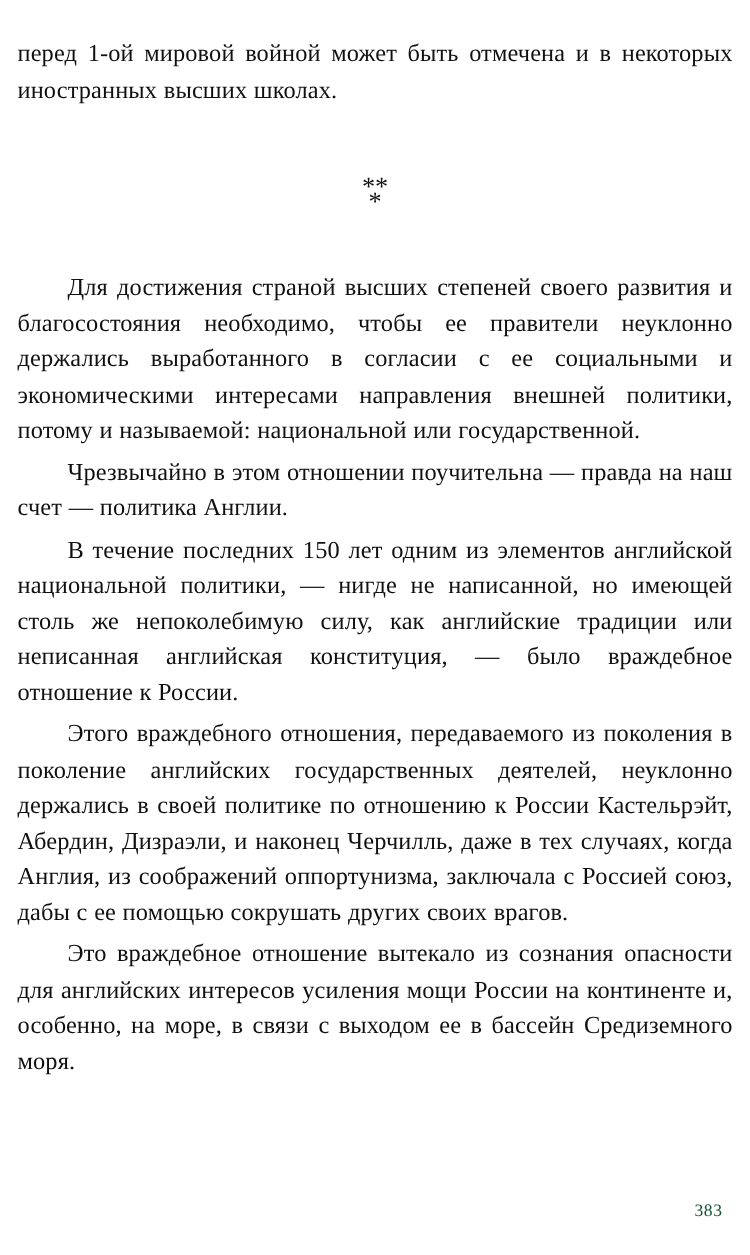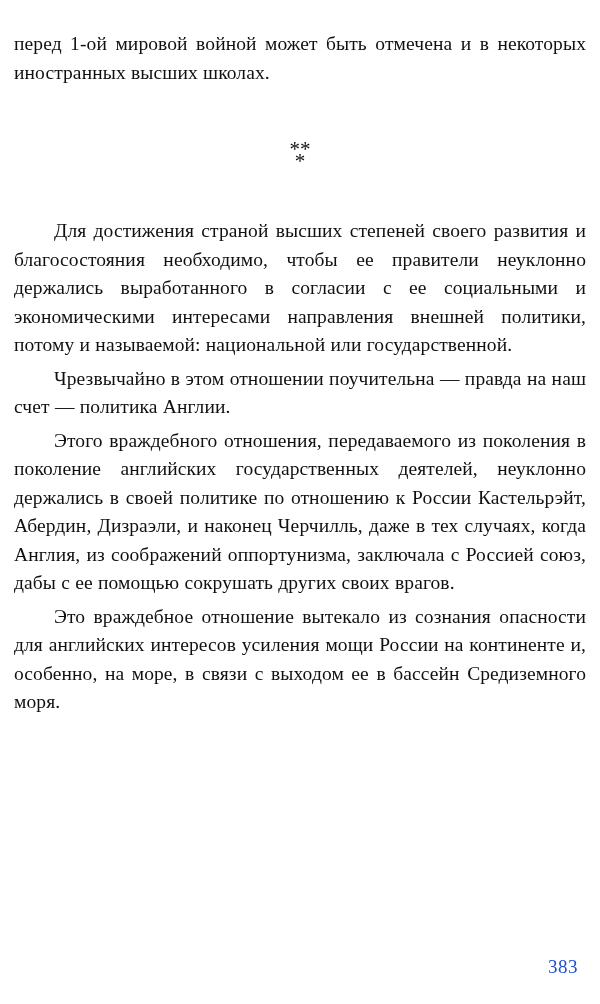--- a/index.html
+++ b/index.html
@@ -68,43 +68,44 @@
   .block {
     margin-bottom: 5px;
   }
   .body-blocks .para + .para {
     margin-top: 4px;
   }
   .pagenum {
     position: absolute;
     right: 22px;
     bottom: 26px;
-    font-size: 19px;
+    font-size: 14px;
     font-family: "Liberation Serif", "DejaVu Serif", serif;
-    color: #1d4ed8;
+    color: #14532d;
     letter-spacing: 0.5px;
   }
 </style>
 </head>
 <body>
 
 <div class="page">
 
   <div class="content">
 
     <p class="para block">перед 1-ой мировой войной может быть отмечена и в некоторых иностранных высших школах.</p>
 
     <div class="sep-wrap">
       <div class="sep-top">**</div>
       <div class="sep-bottom">*</div>
     </div>
 
     <div class="body-blocks">
       <p class="para indent block">Для достижения страной высших степеней своего развития и благосостояния необходимо, чтобы ее правители неуклонно держались выработанного в согласии с ее социальными и экономическими интересами направления внешней политики, потому и называемой: национальной или государственной.</p>
       <p class="para indent block">Чрезвычайно в этом отношении поучительна — правда на наш счет — политика Англии.</p>
+      <p class="para indent block">В течение последних 150 лет одним из элементов английской национальной политики, — нигде не написанной, но имеющей столь же непоколебимую силу, как английские традиции или неписанная английская конституция, — было враждебное отношение к России.</p>
       <p class="para indent block">Этого враждебного отношения, передаваемого из поколения в поколение английских государственных деятелей, неуклонно держались в своей политике по отношению к России Кастельрэйт, Абердин, Дизраэли, и наконец Черчилль, даже в тех случаях, когда Англия, из соображений оппортунизма, заключала с Россией союз, дабы с ее помощью сокрушать других своих врагов.</p>
       <p class="para indent block">Это враждебное отношение вытекало из сознания опасности для английских интересов усиления мощи России на континенте и, особенно, на море, в связи с выходом ее в бассейн Средиземного моря.</p>
     </div>
 
   </div>
 
   <div class="pagenum">383</div>
 
 </div>
 

